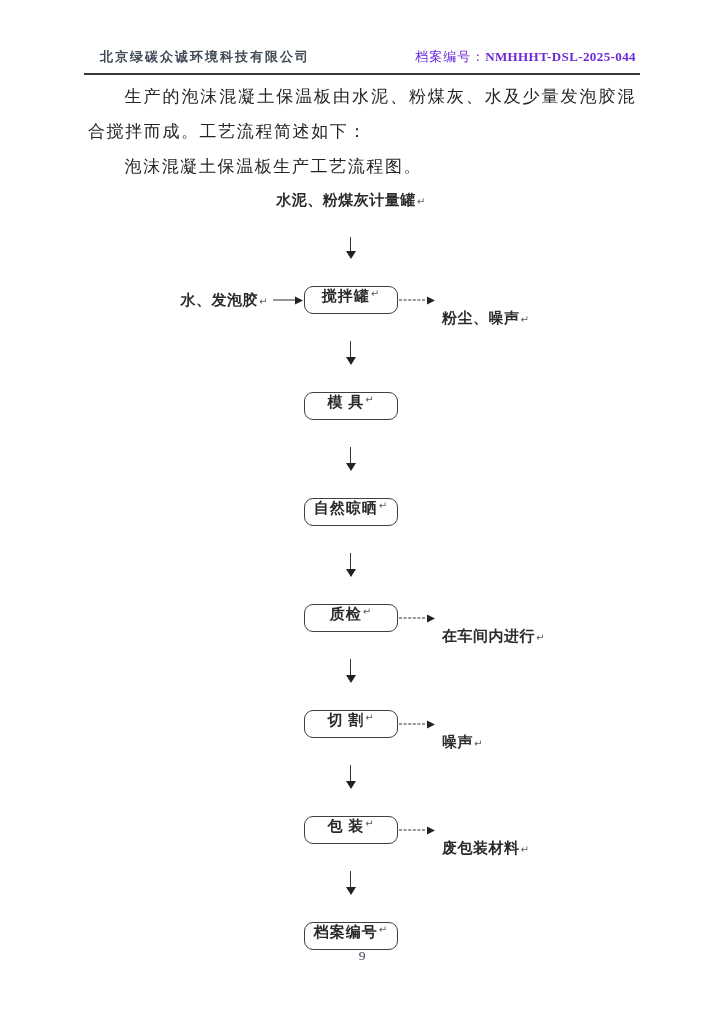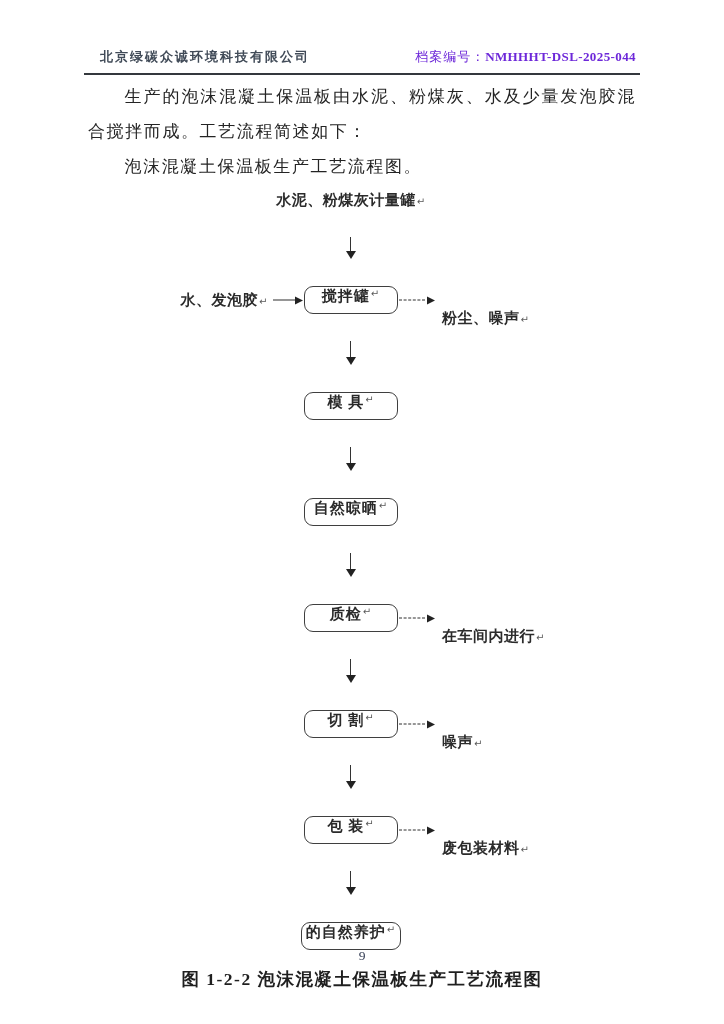--- a/index.html
+++ b/index.html
@@ -215,25 +215,24 @@
         </div>
       </div>
 
       <div class="varrow">
           <span class="vline"></span>
           <span class="vhead"></span>
         </div>
 
       <div class="fc-row">
         <div class="fc-box">
-            <span>的自然养护</span>
+            <span>档案编号</span>
             <span class="ret">↵</span>
           </div>
       </div>
 
     </div>
   </div>
 
-  <div class="caption">图 1-2-2 泡沫混凝土保温板生产工艺流程图</div>
 
   <div class="footer">9</div>
 
 </div>
 
 </body></html>

